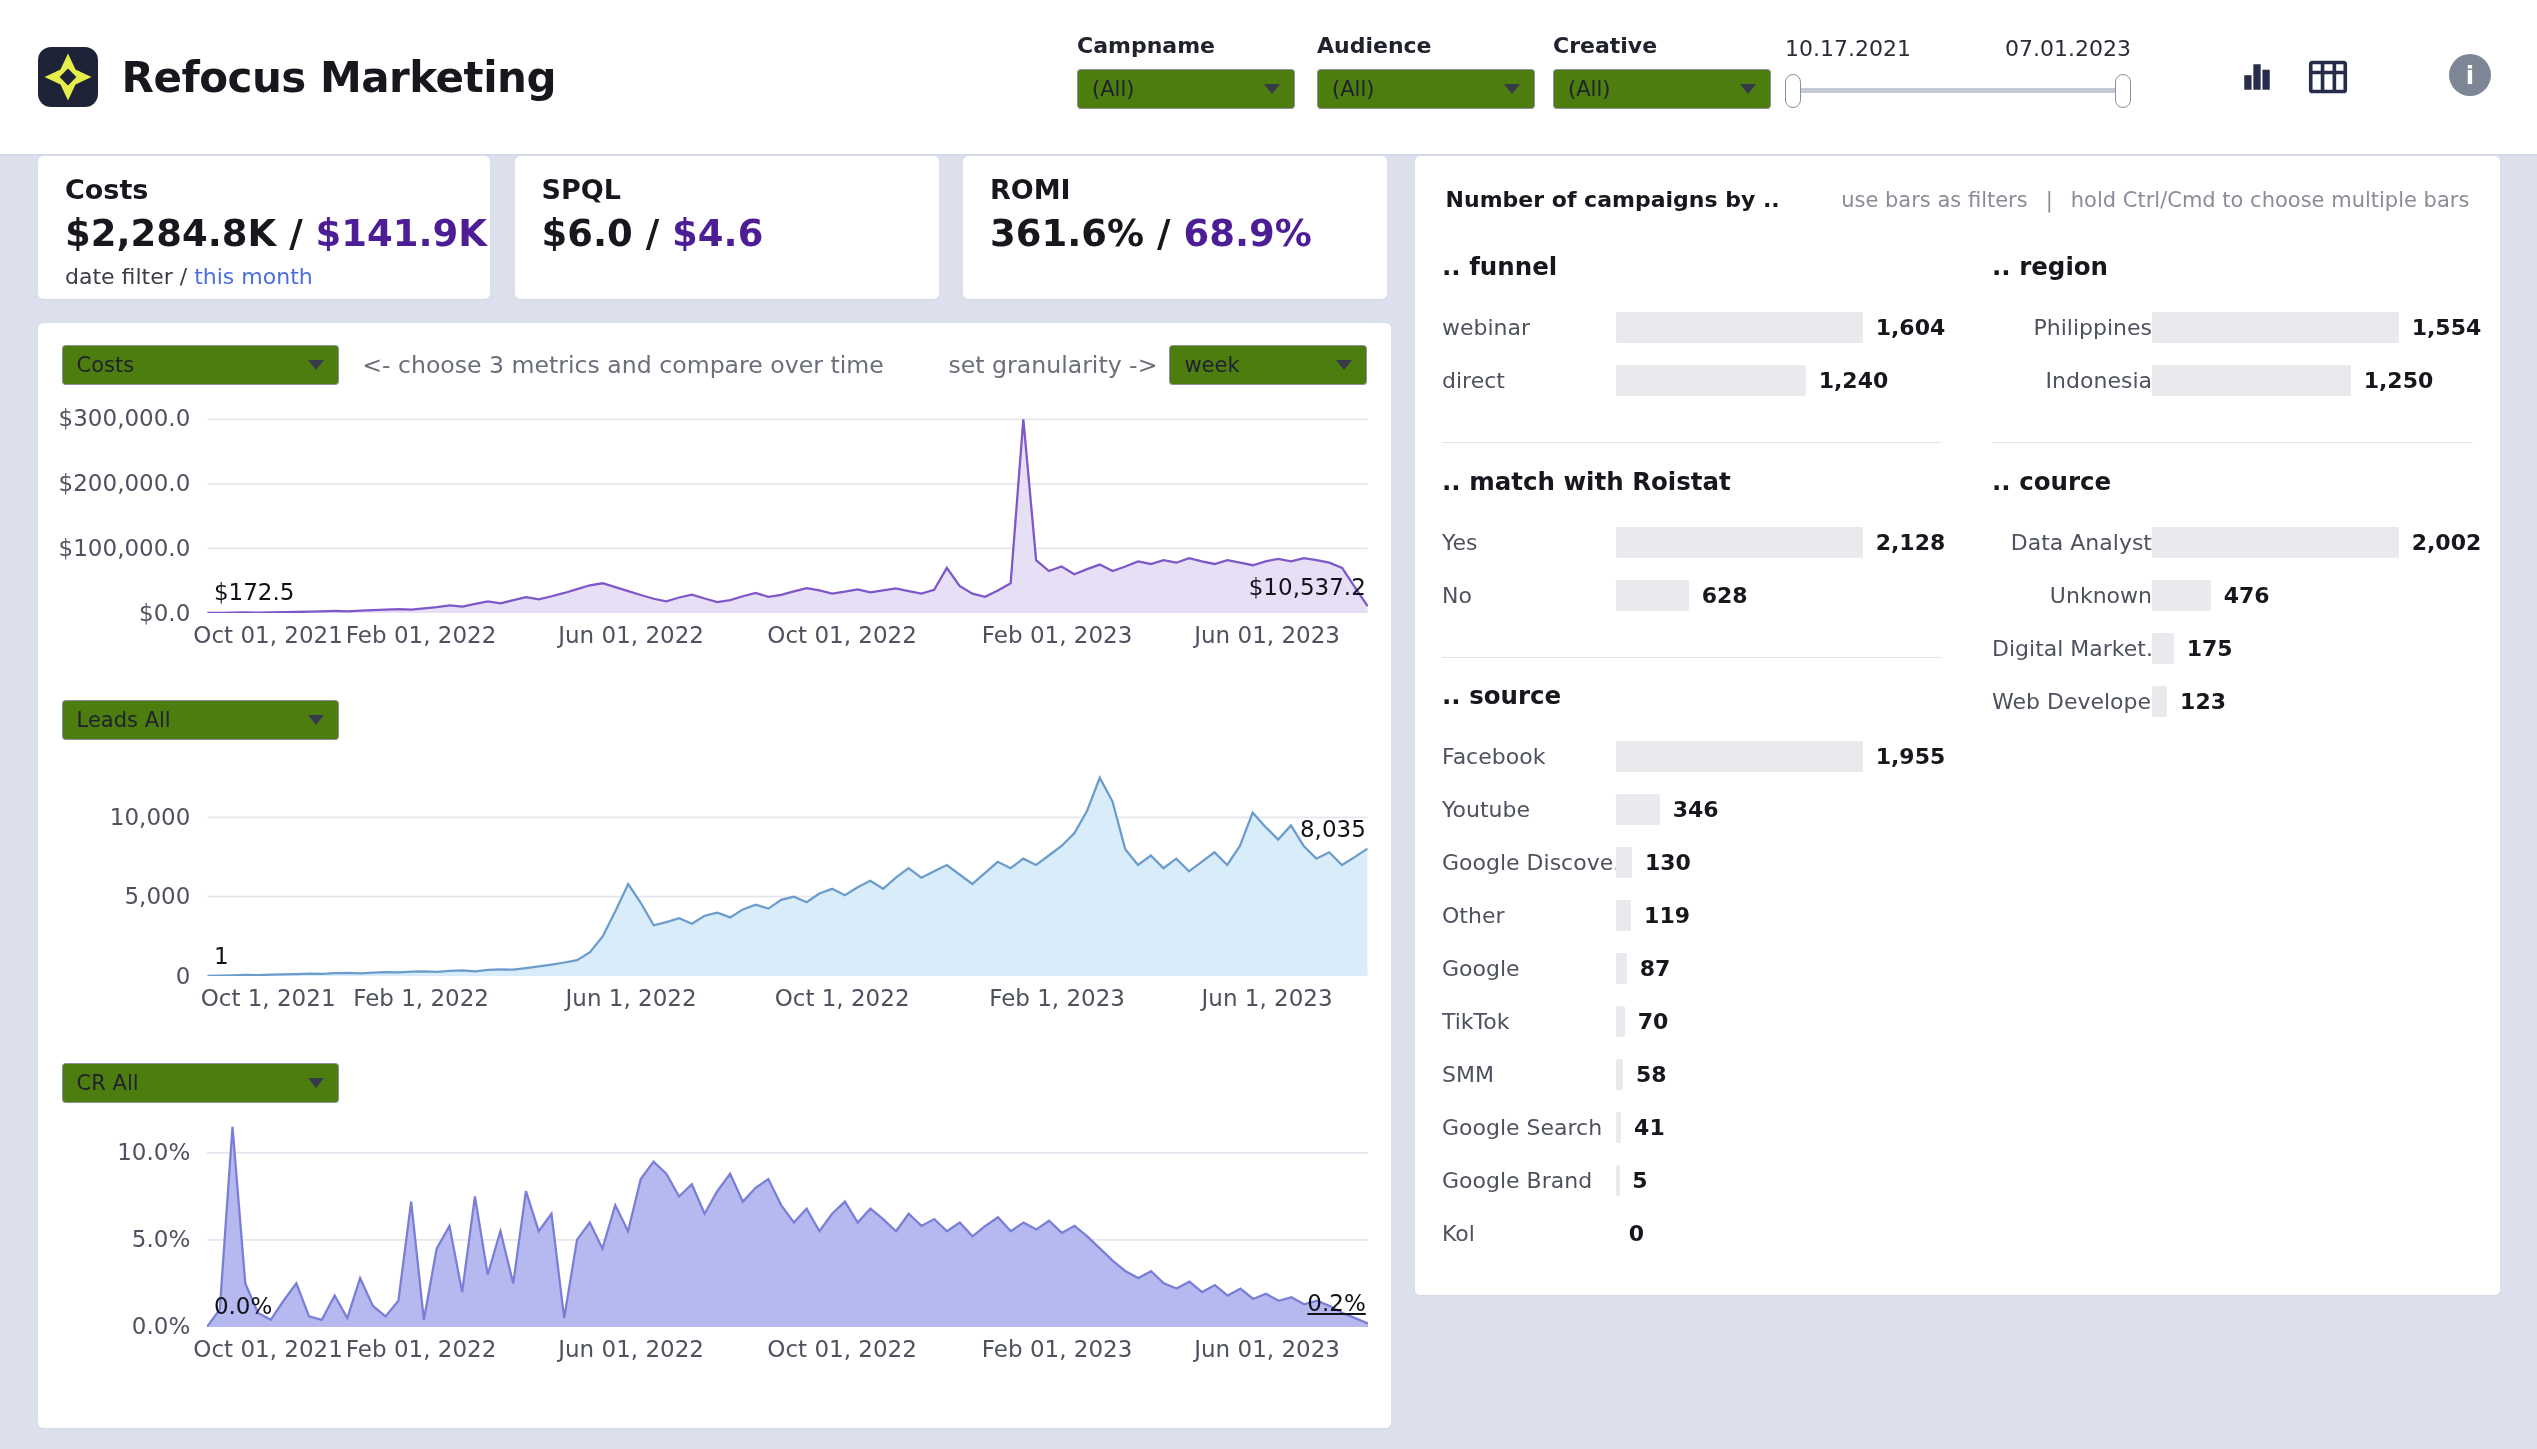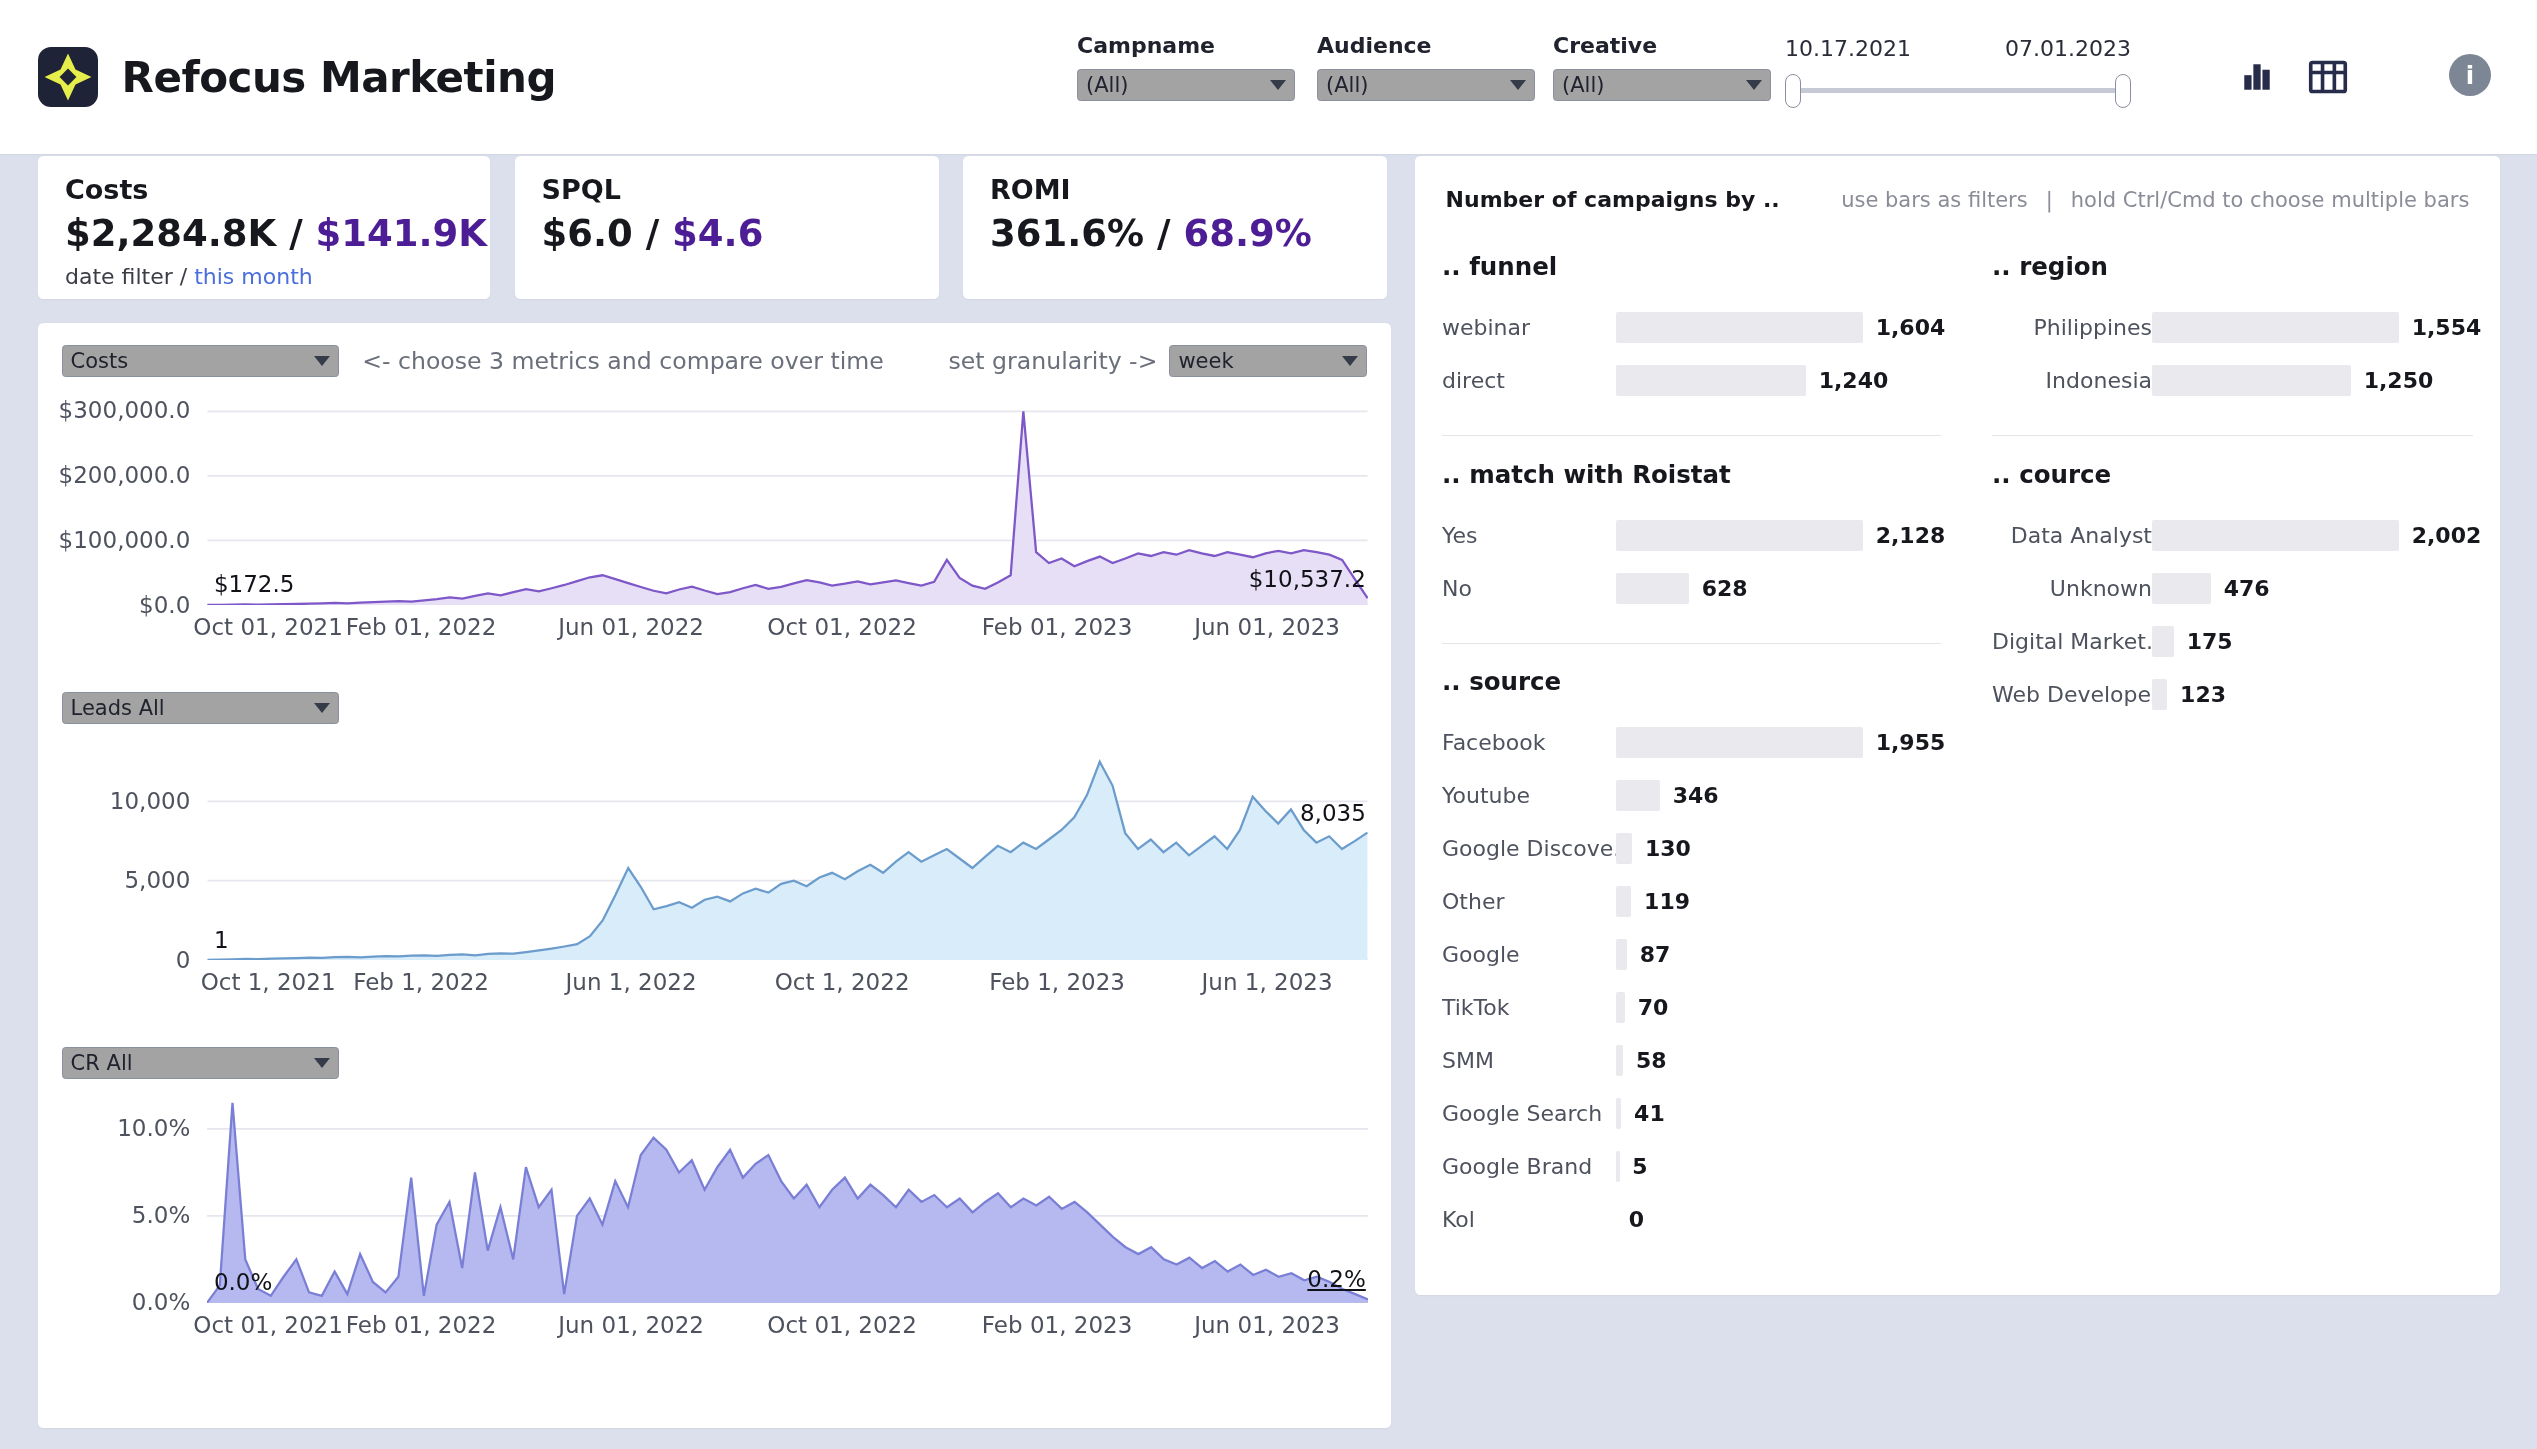--- a/index.html
+++ b/index.html
@@ -10,23 +10,23 @@
     font-family:"DejaVu Sans","Liberation Sans",sans-serif;
     color:#16181d;
   }
   
   .topbar { position:relative; height:154px; background:#ffffff; box-shadow:0 0.9px 1.8px rgba(0,0,0,.05); }
   .brand { position:absolute; left:38px; top:50%; transform:translateY(-50%); display:flex; align-items:center; gap:23.6px; }
   .logo { width:60px; height:60px; }
   .brand h1 { margin:0; font-size:42px; font-weight:700; letter-spacing:-0.5px; }
   .filter-block { position:absolute; top:33px; width:227px; }
   .filter-label { font-size:22px; font-weight:700; color:#20232e; margin-bottom:11px; }
-  .select { height:32px; background:#a3a3a3; border:1.8px solid #8b909e; border-radius:3.6px;
+  .select { height:40px; background:#4d7c0f; border:1.8px solid #8b909e; border-radius:3.6px;
             display:flex; align-items:center; justify-content:space-between;
-            padding:0 8px; font-size:21px; color:#20232e; cursor:pointer; }
+            padding:0 14px; font-size:21px; color:#20232e; cursor:pointer; }
   .caret { width:0; height:0; border-left:8.2px solid transparent; border-right:8.2px solid transparent; border-top:10px solid #363b4a; }
   .fb0 { left:1077px; } .fb1 { left:1317px; } .fb2 { left:1553px; }
   .filter-block .select { width:218px; }
   .date-block { position:absolute; left:1785px; top:36px; width:346px; }
   .date-labels { display:flex; justify-content:space-between; font-size:22px; color:#2a2d38; }
   .slider { position:relative; height:38px; margin-top:11px; }
   .track { position:absolute; left:3.6px; right:3.6px; top:16.3px; height:4.5px; background:#c6cad7; border-radius:2.7px; }
   .handle { position:absolute; top:1.8px; width:16.3px; height:34px; background:#fff; border:1.8px solid #8b909e; border-radius:8.2px; }
   .handle.left { left:0; } .handle.right { right:0; }
   .hicon { position:absolute; top:53px; width:47px; height:47px; display:flex; align-items:center; justify-content:center; cursor:pointer; }
@@ -64,21 +64,21 @@
   .xlab { position:absolute; top:9px; width:163px; margin-left:-82px; text-align:center; font-size:23px; color:#4e525e; white-space:nowrap; }
   
   .campaigns-panel { position:absolute; left:1415px; top:156px; width:1085px; height:1139px;
                      background:#fff; border-radius:5.4px; padding:31px 27px 31px 27px; box-shadow:0 0.9px 1.8px rgba(0,0,0,.04); }
   .cp-header { display:flex; justify-content:space-between; align-items:baseline; padding:0 3.6px; }
   .cp-title { font-size:22px; font-weight:700; }
   .cp-hints { font-size:21px; color:#8a8d97; display:flex; gap:18px; }
   .cp-columns { display:flex; margin-top:40px; }
   .cp-col.col0 { width:499px; }
   .cp-col.col1 { width:481px; margin-left:51px; }
-  .cp-section { padding-bottom:28px; margin-bottom:23.6px; }
+  .cp-section { padding-bottom:35px; margin-bottom:23.6px; }
   .cp-section.divided { border-bottom:1.8px solid #e4e5ea; }
   .cp-section-title { font-size:24.5px; font-weight:700; margin-bottom:20px; }
   .cp-row { display:flex; align-items:center; height:53px; }
   .cp-label { flex:none; font-size:22px; color:#4e525e; white-space:nowrap; overflow:hidden; }
   .col0 .cp-label { width:174px; }
   .col1 .cp-label { width:160px;text-align:right; }
   .cp-bar { height:31px; background:#e9e9ee; border-radius:1.8px; flex:none; }
   .cp-value { margin-left:12.7px; font-size:22px; font-weight:700; color:#16181d; white-space:nowrap; }
 </style>
 </head>

